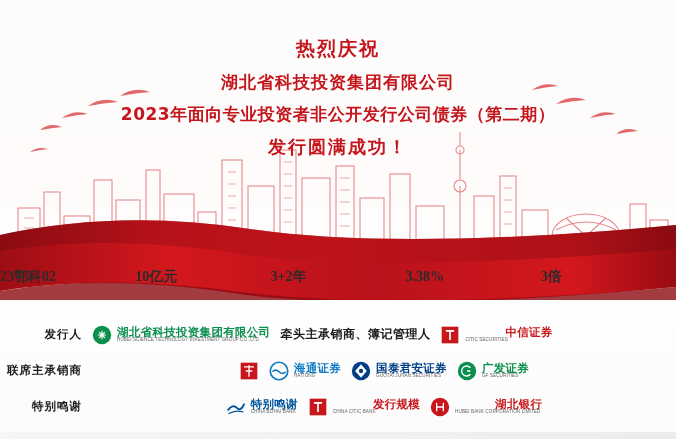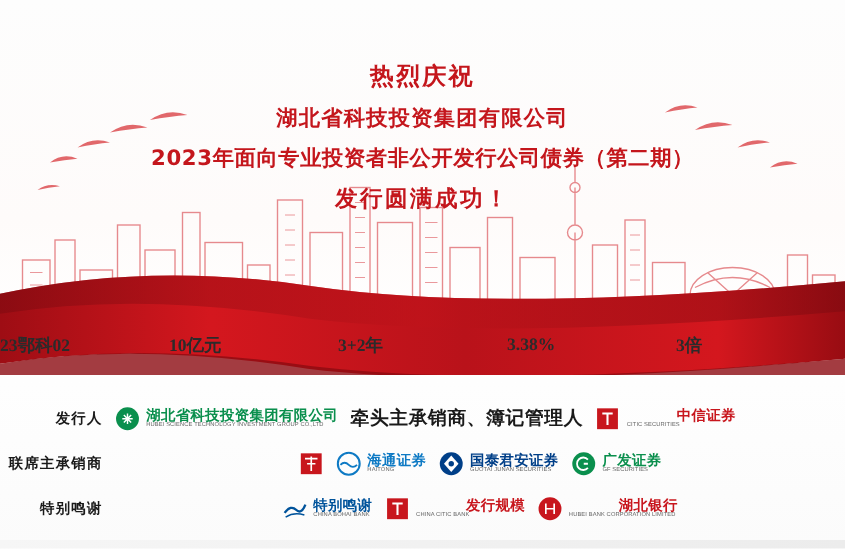--- a/index.html
+++ b/index.html
@@ -28,21 +28,21 @@
   
   .ribbon-wrap {
     position: absolute;
     left: 0; top: 215px;
     width: 676px; height: 85px;
   }
 
   
   .headline {
     position: absolute;
-    left: 0; top: 48px;
+    left: 0; top: 36px;
     width: 676px;
     text-align: center;
     z-index: 5;
   }
   .hl-1 {
     font-family: "DejaVu Sans", sans-serif;
     font-size: 19px; font-weight: bold;
     color: #c4161c;
     letter-spacing: 2px;
     text-shadow: 0 1px 0 rgba(255,255,255,.8);
@@ -139,21 +139,21 @@
   }
   .row-items {
     display: flex;
     align-items: center;
     gap: 10px;
     flex: 1 1 auto;
   }
   .row-items.center { justify-content: center; }
   .mid-label {
     font-family: "DejaVu Sans", sans-serif;
-    font-size: 15px;
+    font-size: 12px;
     font-weight: bold;
     color: #1a1a1a;
     letter-spacing: 0.5px;
     white-space: nowrap;
   }
 
   
   .logo {
     display: flex;
     align-items: center;

